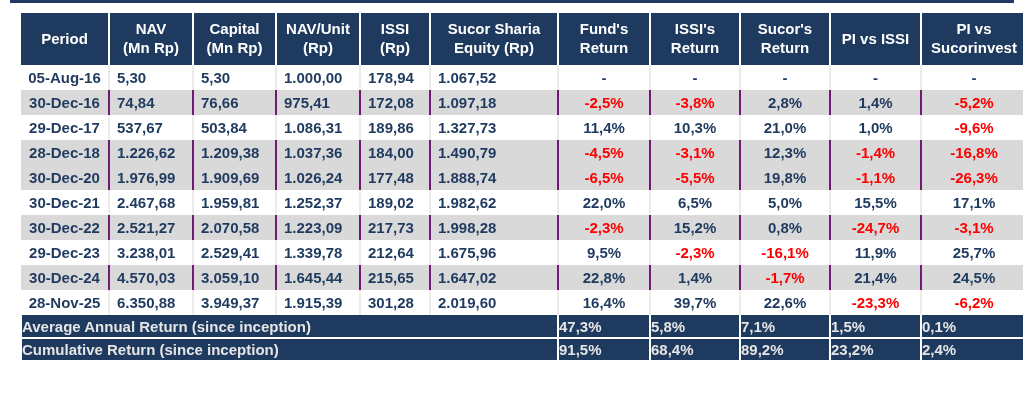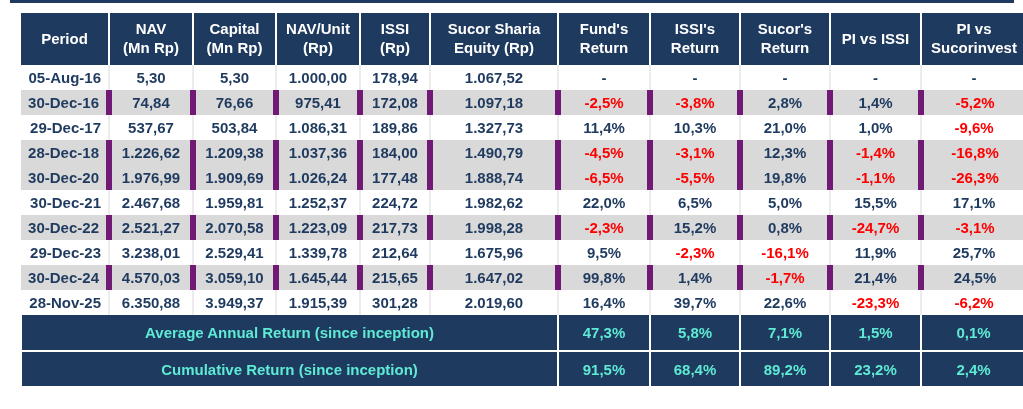--- a/index.html
+++ b/index.html
@@ -51,36 +51,36 @@
     height: 25px;
     font-size: 15px;
     line-height: 25px;
     color: var(--navy);
     padding: 0 7px;
     white-space: nowrap;
     overflow: hidden;
   }
   tbody tr.shaded td { background: var(--shade); }
   tbody tr:not(.shaded) td + td { border-left: 2px solid #ececec; }
-  tbody tr.shaded td + td { border-left: 6px solid #701a75; }
-
-  tbody td:first-child { text-align: right; }
-  tbody td:nth-child(n+2):nth-child(-n+6) { text-align: center; }
+  tbody tr.shaded td + td { border-left: 2px solid #701a75; }
+
+  tbody td:first-child { text-align: center; }
+  tbody td:nth-child(n+2):nth-child(-n+6) { text-align: left; }
   tbody td:nth-child(n+7) { text-align: center; }
 
   td.neg { color: var(--red); }
 
   
   tfoot td {
     background: var(--navy);
-    color: #5eead4;
+    color: #e5e5e5;
     font-size: 15px;
     font-weight: bold;
-    height: 36px;
-    text-align: center;
+    height: 23px;
+    text-align: left;
     border: 2px solid #ffffff;
     padding: 0;
     white-space: nowrap;
   }
   tfoot tr:first-child td { border-top: none; }
 </style>
 </head>
 <body>
 
 <div class="page">
@@ -188,21 +188,21 @@
           <td class="neg">-5,5%</td>
           <td>19,8%</td>
           <td class="neg">-1,1%</td>
           <td class="neg">-26,3%</td>
         </tr>
         <tr>
           <td>30-Dec-21</td>
           <td>2.467,68</td>
           <td>1.959,81</td>
           <td>1.252,37</td>
-          <td>224,72</td>
+          <td>189,02</td>
           <td>1.982,62</td>
           <td>22,0%</td>
           <td>6,5%</td>
           <td>5,0%</td>
           <td>15,5%</td>
           <td>17,1%</td>
         </tr>
         <tr class="shaded">
           <td>30-Dec-22</td>
           <td>2.521,27</td>
@@ -229,21 +229,21 @@
           <td>11,9%</td>
           <td>25,7%</td>
         </tr>
         <tr class="shaded">
           <td>30-Dec-24</td>
           <td>4.570,03</td>
           <td>3.059,10</td>
           <td>1.645,44</td>
           <td>215,65</td>
           <td>1.647,02</td>
-          <td>99,8%</td>
+          <td>22,8%</td>
           <td>1,4%</td>
           <td class="neg">-1,7%</td>
           <td>21,4%</td>
           <td>24,5%</td>
         </tr>
         <tr>
           <td>28-Nov-25</td>
           <td>6.350,88</td>
           <td>3.949,37</td>
           <td>1.915,39</td>

